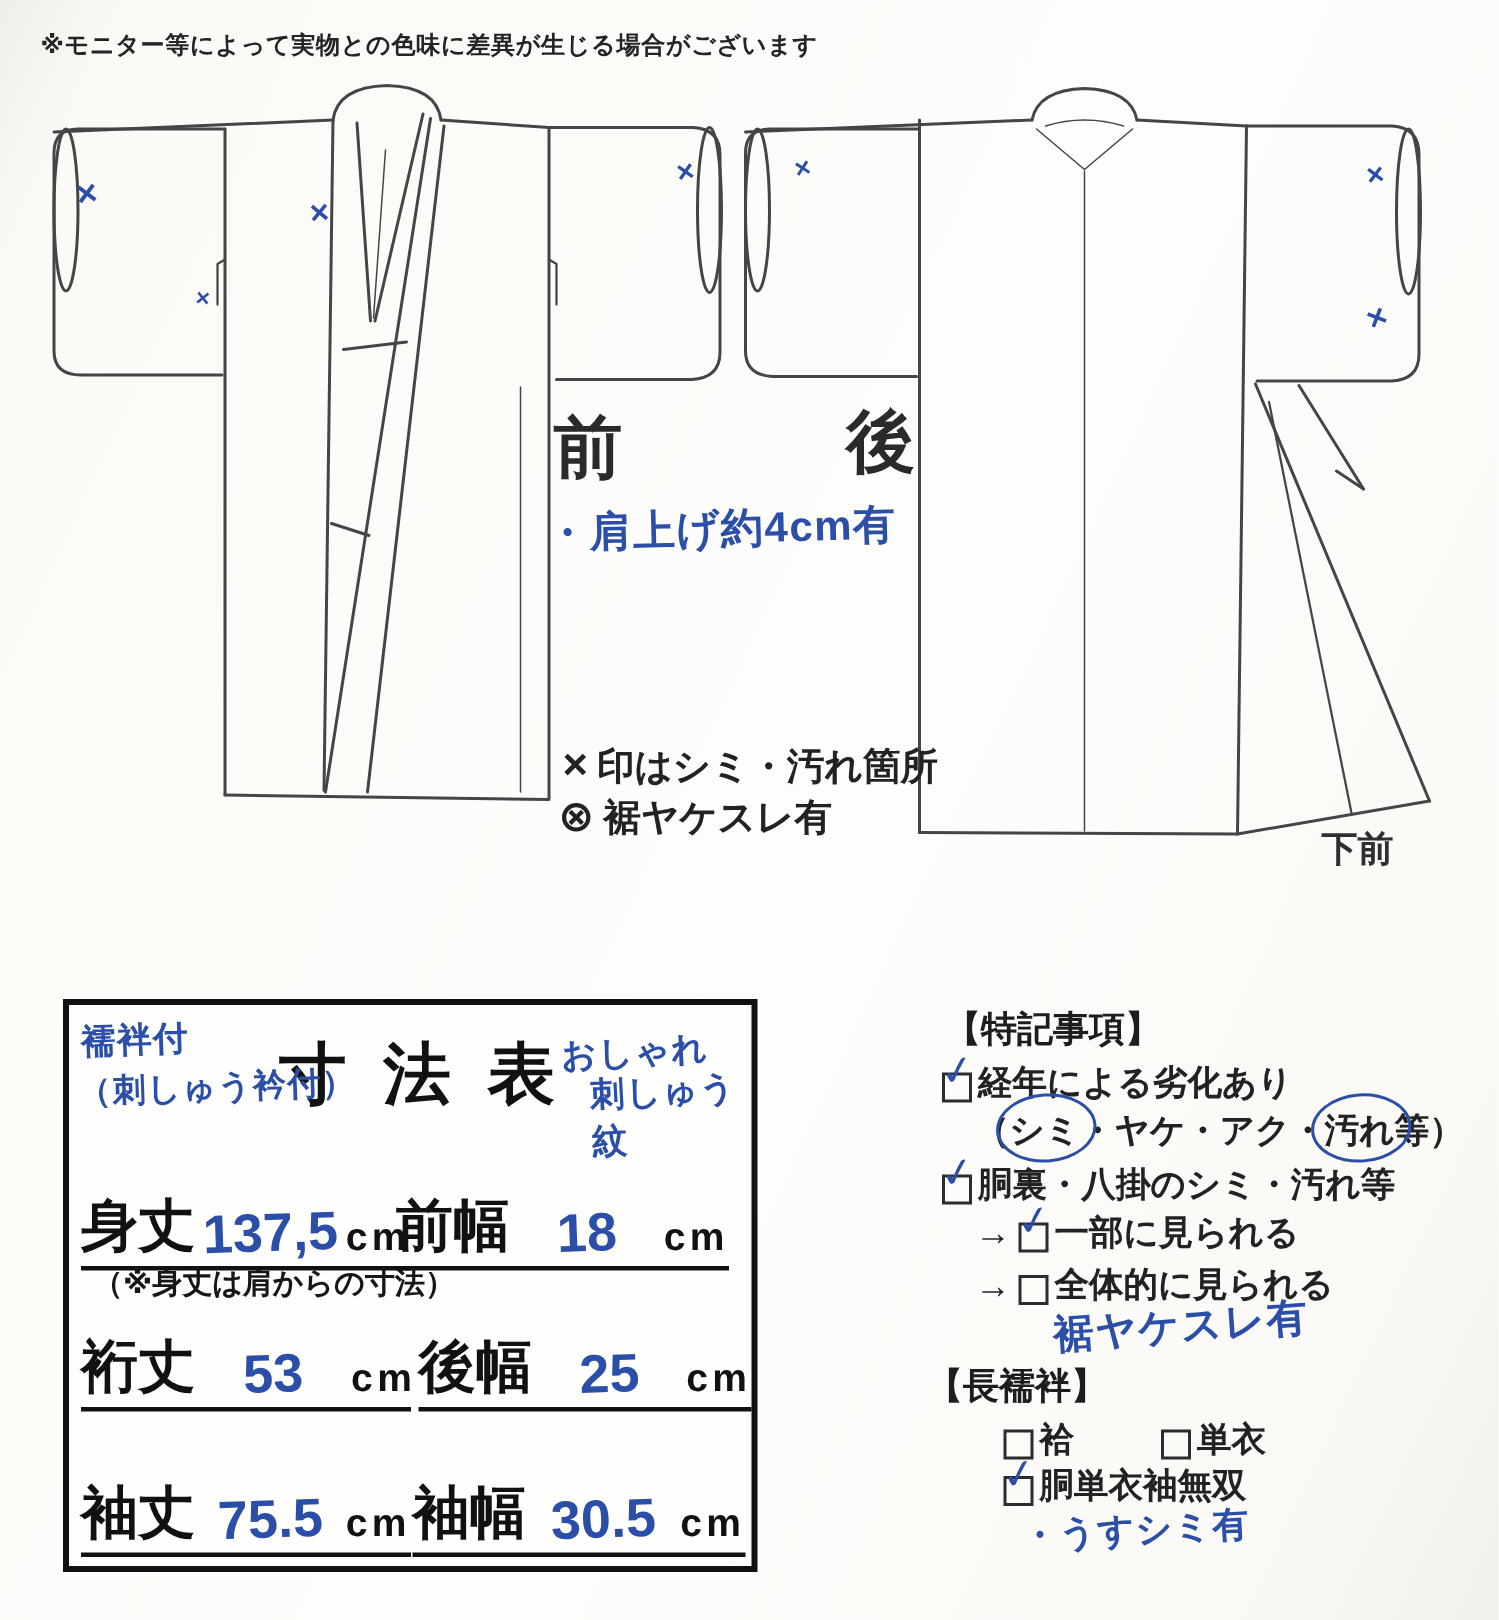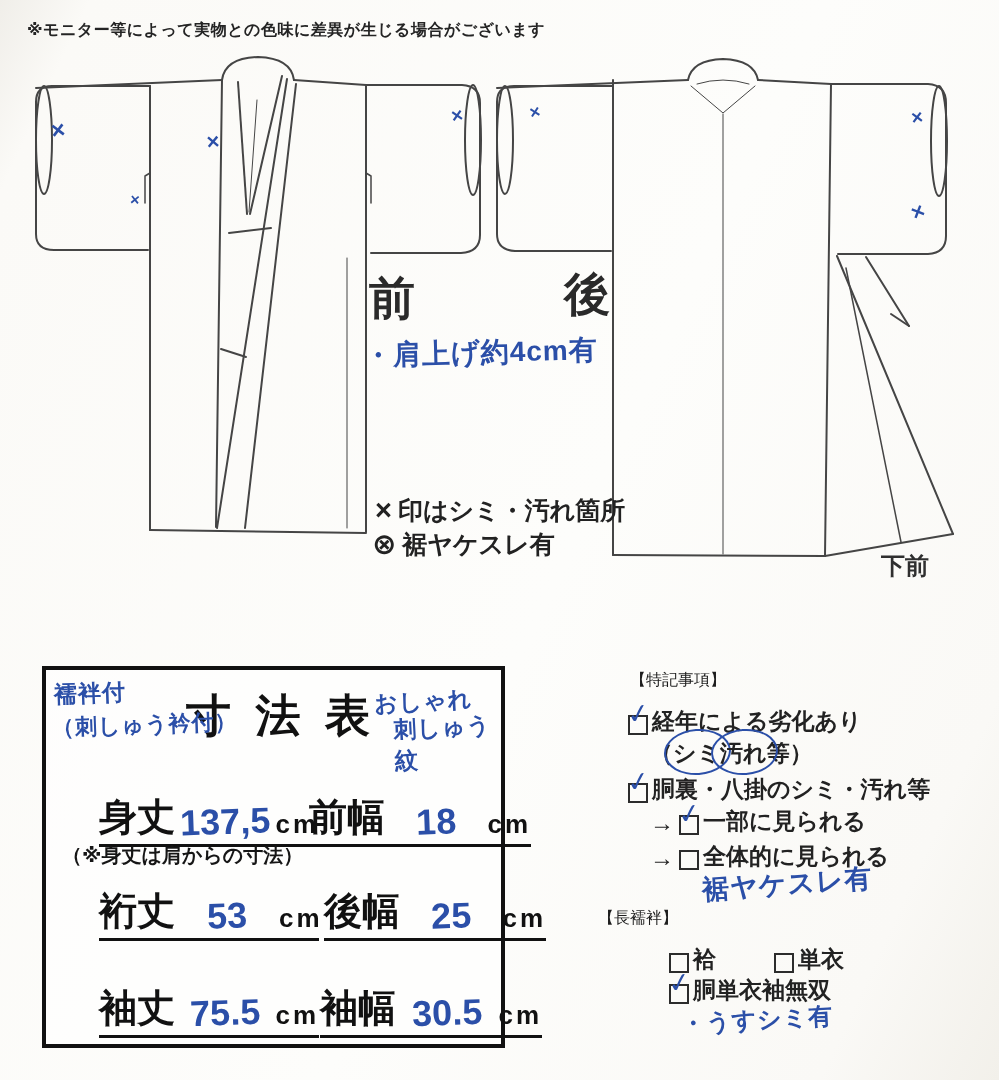--- a/index.html
+++ b/index.html
@@ -26,34 +26,34 @@
   #legend-1{left:375px;top:494px;font-size:25px;}
   #legend-2{left:372px;top:527px;font-size:25px;}
   .legend-sym{font-size:29px;margin-right:6px;font-weight:700;}
   
   #size-table{left:42px;top:666px;width:463px;height:382px;border:4px solid #111;background:rgba(255,255,255,0.6);box-sizing:border-box;}
   #table-title{left:140px;top:16px;width:190px;font-size:45px;font-weight:700;color:#111;letter-spacing:6px;white-space:nowrap;}
   #tl-note1{left:8px;top:8px;font-size:23px;transform:rotate(-2deg);}
   #tl-note2{left:6px;top:40px;font-size:22px;transform:rotate(-2deg);}
   #tr-note1{left:328px;top:16px;font-size:23px;transform:rotate(-3deg);}
   #tr-note2{left:348px;top:42px;font-size:23px;transform:rotate(-3deg);}
-  .m-row{position:absolute;display:flex;align-items:flex-end;border-bottom:3px solid #111;box-sizing:border-box;padding-bottom:1px;margin-left:45px;}
+  .m-row{position:absolute;display:flex;align-items:flex-end;border-bottom:3px solid #111;box-sizing:border-box;padding-bottom:1px;}
   .m-label{font-size:38px;font-weight:700;color:#111;white-space:nowrap;}
   .m-value{flex:1;text-align:center;font-size:36px;color:#2b4fa8;font-weight:600;transform:rotate(-2deg);white-space:nowrap;}
   .m-unit{font-size:26px;font-weight:700;color:#111;letter-spacing:3px;padding-bottom:3px;}
   #row-midake{left:8px;top:122px;width:220px;}
   #row-maehaba{left:218px;top:122px;width:222px;gap:24px;}
   #row-yukitake{left:8px;top:216px;width:220px;gap:32px;}
   #row-ushirohaba{left:233px;top:216px;width:222px;}
   #row-sodetake{left:8px;top:313px;width:220px;justify-content:flex-end;}
   #row-sodehaba{left:229px;top:313px;width:222px;}
   #midake-note{left:16px;top:172px;font-size:20px;font-weight:700;color:#161616;}
   
   .note-line{position:absolute;font-size:23px;font-weight:600;color:#222;white-space:nowrap;display:flex;align-items:flex-end;}
-  .sec-title{font-size:16px;font-weight:400;color:#1d1d1d;}
+  .sec-title{font-size:24px;font-weight:700;color:#1d1d1d;}
   .cb{display:inline-block;width:16px;height:16px;border:2.5px solid #2c2c2c;position:relative;margin:0 4px 2px 0;flex:none;}
   .cb .tick{position:absolute;left:-3px;top:-16px;color:#2b4fa8;font-size:27px;font-weight:bold;transform:rotate(-10deg);line-height:1;}
   .arrow-sym{font-size:24px;margin-right:5px;font-weight:600;}
   .circ{position:relative;display:inline-block;}
   .circ::after{content:"";position:absolute;left:-9px;right:-11px;top:-9px;bottom:-6px;border:2.5px solid #2b4fa8;border-radius:50%;transform:rotate(-4deg);}
   #remarks-note{left:702px;top:866px;font-size:27px;transform:rotate(-4deg);}
   #nagajuban-opts{left:669px;top:944px;display:flex;gap:58px;}
   .opt{display:flex;align-items:flex-end;font-size:23px;font-weight:600;color:#222;}
   #nagajuban-note{left:681px;top:1004px;font-size:24px;transform:rotate(-3deg);}
 </style>
@@ -192,20 +192,21 @@
   <div class="note-line" style="left:628px;top:706px;">
     <span class="cb">
         <span class="tick">✓</span>
       </span>
     <span>経年による劣化あり</span>
   </div>
 
   <div class="note-line" style="left:650px;top:738px;">
     <span>（</span>
       <span class="circ">シミ</span>
+      <span>・ヤケ・アク・</span>
       <span class="circ">汚れ</span>
       <span>等）</span>
   </div>
 
   <div class="note-line" style="left:628px;top:774px;">
     <span class="cb">
         <span class="tick">✓</span>
       </span>
     <span>胴裏・八掛のシミ・汚れ等</span>
   </div>
@@ -219,21 +220,21 @@
   </div>
 
   <div class="note-line" style="left:650px;top:841px;">
     <span class="arrow-sym">→</span>
     <span class="cb"></span>
     <span>全体的に見られる</span>
   </div>
 
   <div class="abs hand" id="remarks-note">裾ヤケスレ有</div>
 
-  <div class="note-line sec-title" style="left:598px;top:908px;text-align:right;">【長襦袢】</div>
+  <div class="note-line sec-title" style="left:618px;top:908px;text-align:right;">【長襦袢】</div>
 
   <div class="abs" id="nagajuban-opts">
     <span class="opt">
       <span class="cb"></span>
       <span>袷</span>
     </span>
     <span class="opt">
       <span class="cb"></span>
       <span>単衣</span>
     </span>

